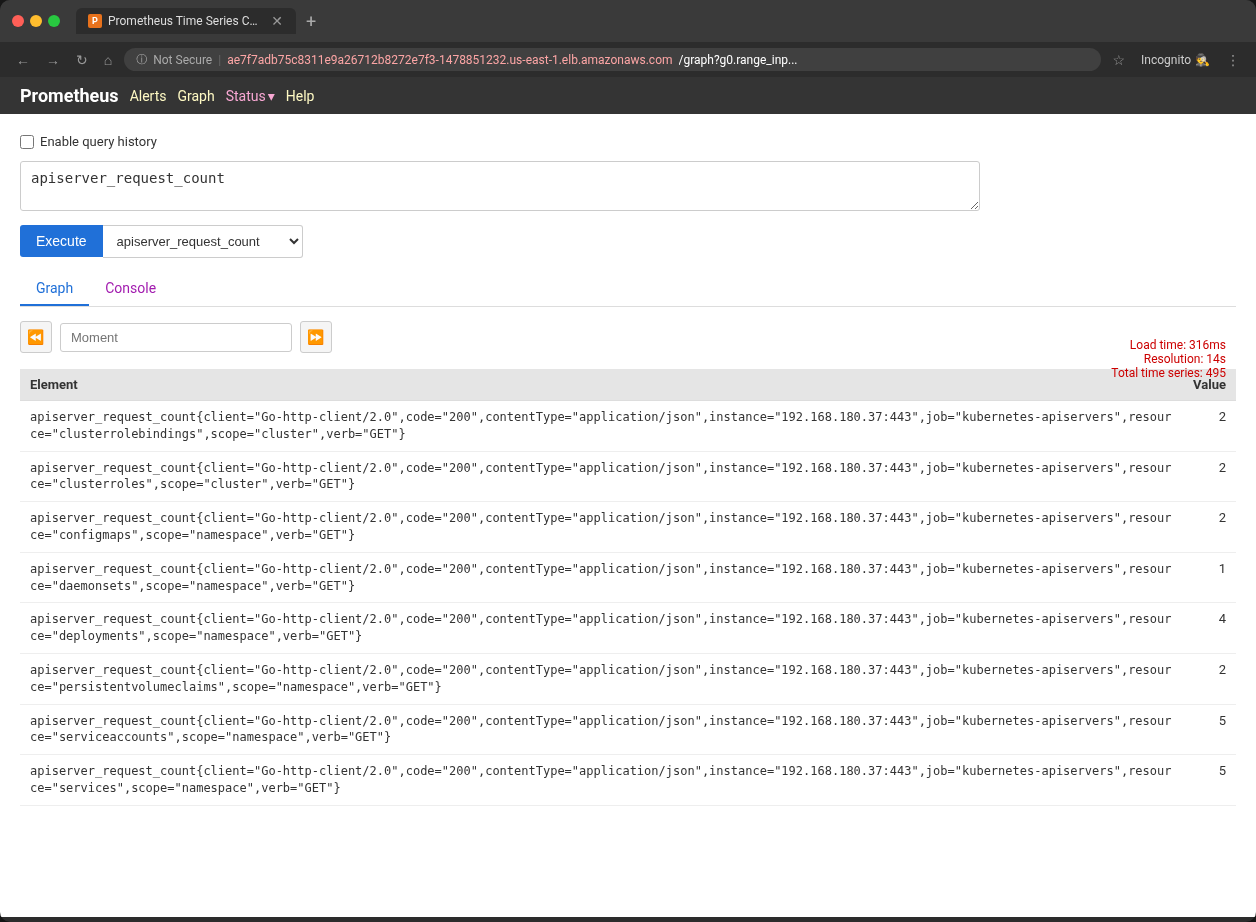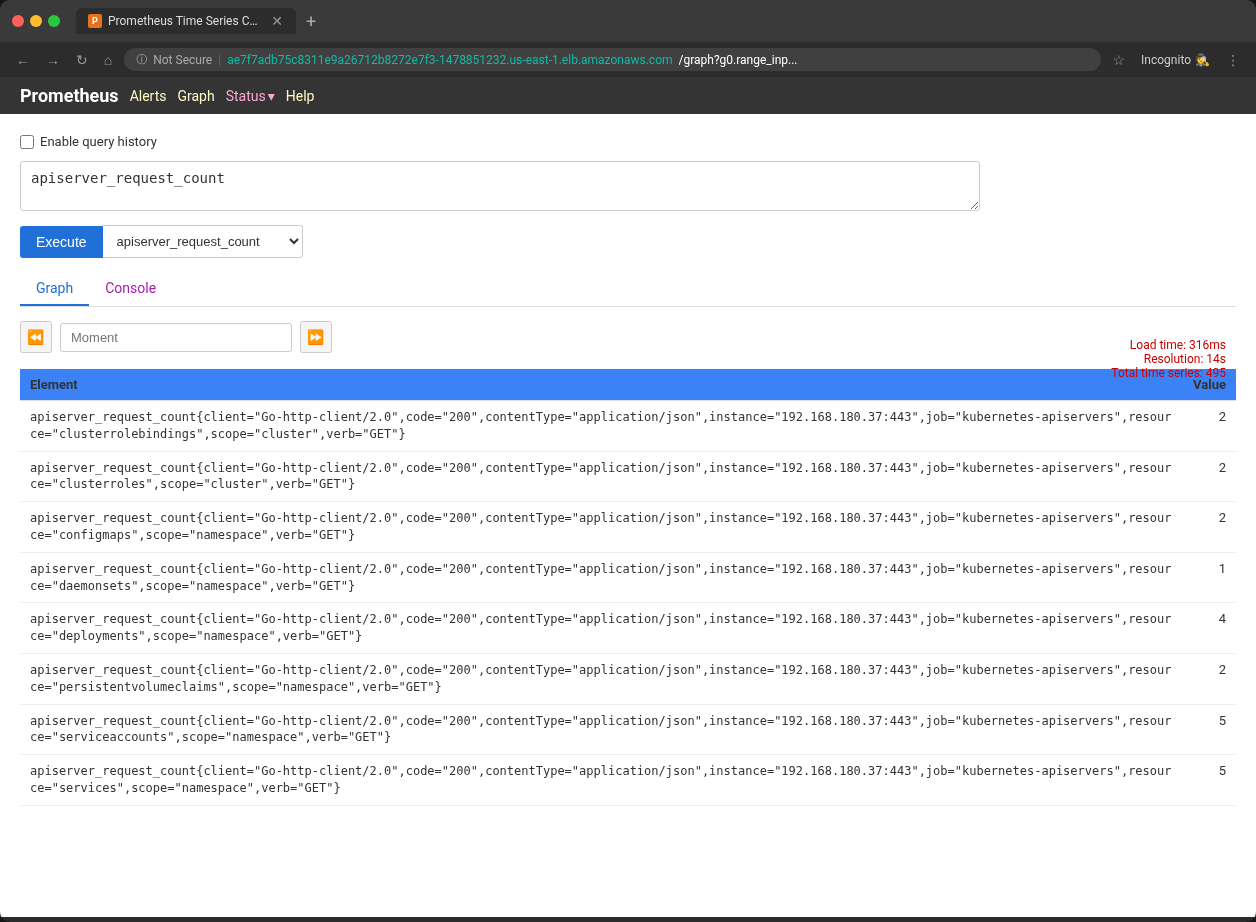--- a/index.html
+++ b/index.html
@@ -103,21 +103,21 @@
       padding: 4px 12px;
       display: flex;
       align-items: center;
       gap: 6px;
       font-size: 12px;
     }
 
     .lock-icon { color: #aaa; font-size: 11px; }
     .not-secure { color: #aaa; font-size: 12px; }
     .separator { color: #666; }
-    .url-text { color: #14b8a6; font-size: 12px; overflow: hidden; text-overflow: ellipsis; white-space: nowrap; }
+    .url-text { color: #fca5a5; font-size: 12px; overflow: hidden; text-overflow: ellipsis; white-space: nowrap; }
     .url-highlight { color: #fff; }
 
     .star-icon, .incognito-area, .menu-icon {
       color: #999; font-size: 14px; cursor: pointer; padding: 2px 4px;
     }
 
     .incognito-area {
       display: flex; align-items: center; gap: 4px; font-size: 12px; color: #ccc;
     }
 
@@ -187,21 +187,21 @@
       padding: 8px 10px;
       font-size: 14px;
       color: #333;
       resize: vertical;
       min-height: 44px;
       outline: none;
     }
 
     .query-row {
       display: flex;
-      align-items: center;
+      align-items: flex-start;
       gap: 0;
       margin-top: 10px;
       margin-bottom: 14px;
     }
 
     .execute-btn {
       background: #2070d8;
       color: #fff;
       border: none;
       padding: 8px 16px;
@@ -287,21 +287,21 @@
       border-collapse: collapse;
       font-size: 13px;
     }
 
     .data-table th {
       text-align: left;
       padding: 8px 10px;
       border-bottom: 1px solid #ddd;
       font-weight: bold;
       color: #333;
-      background: #3b82f6;
+      background: #e5e5e5;
     }
 
     .data-table th.value-col {
       text-align: right;
     }
 
     .data-table td {
       padding: 8px 10px;
       border-bottom: 1px solid #eee;
       vertical-align: top;

